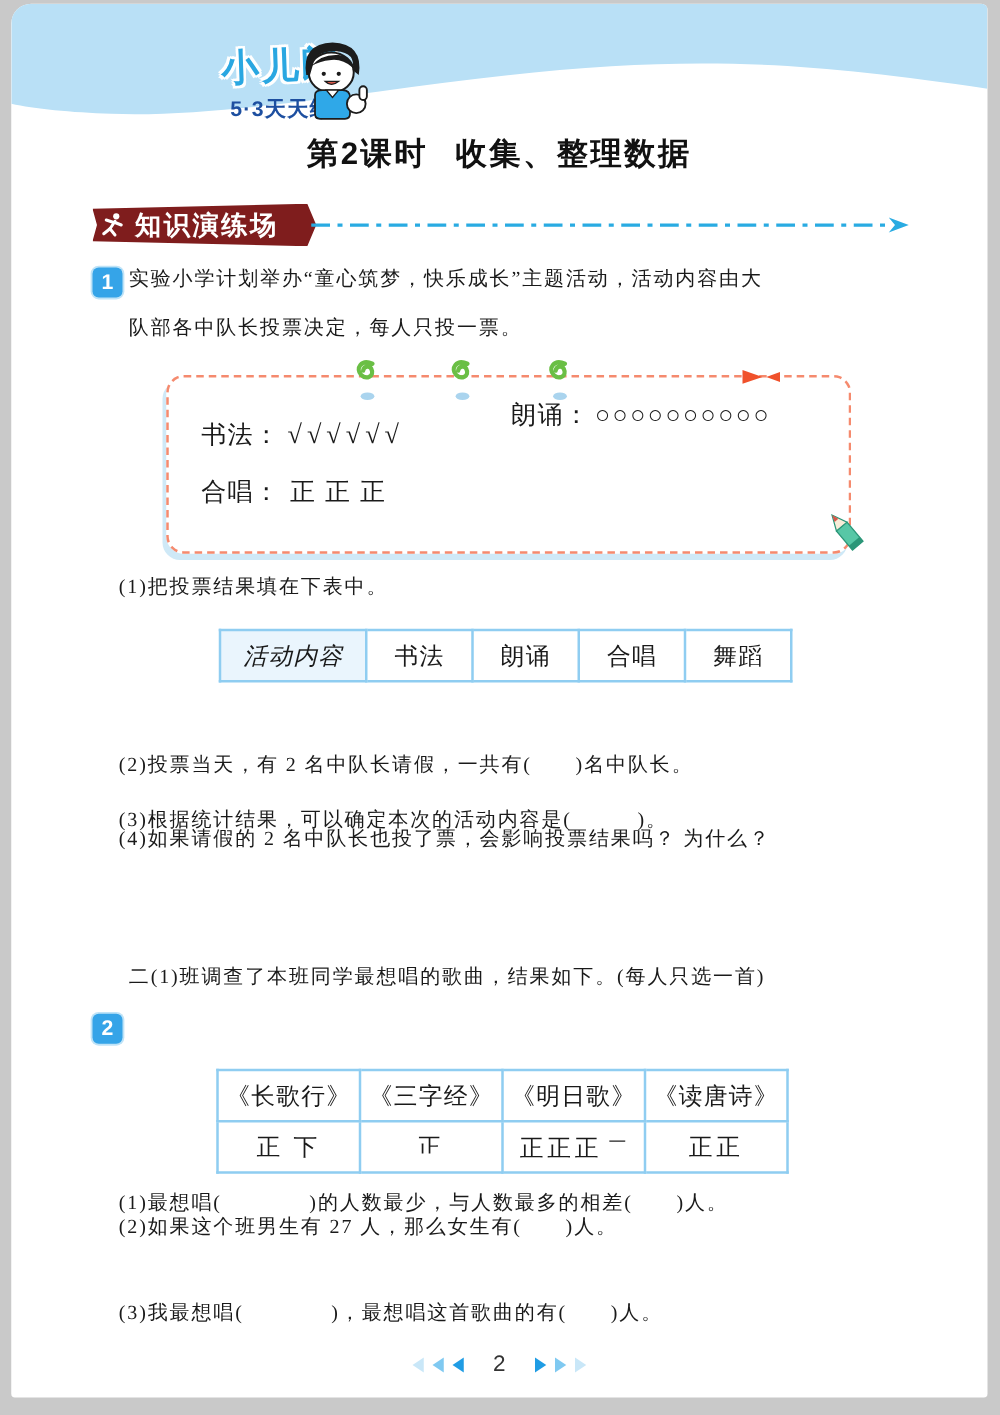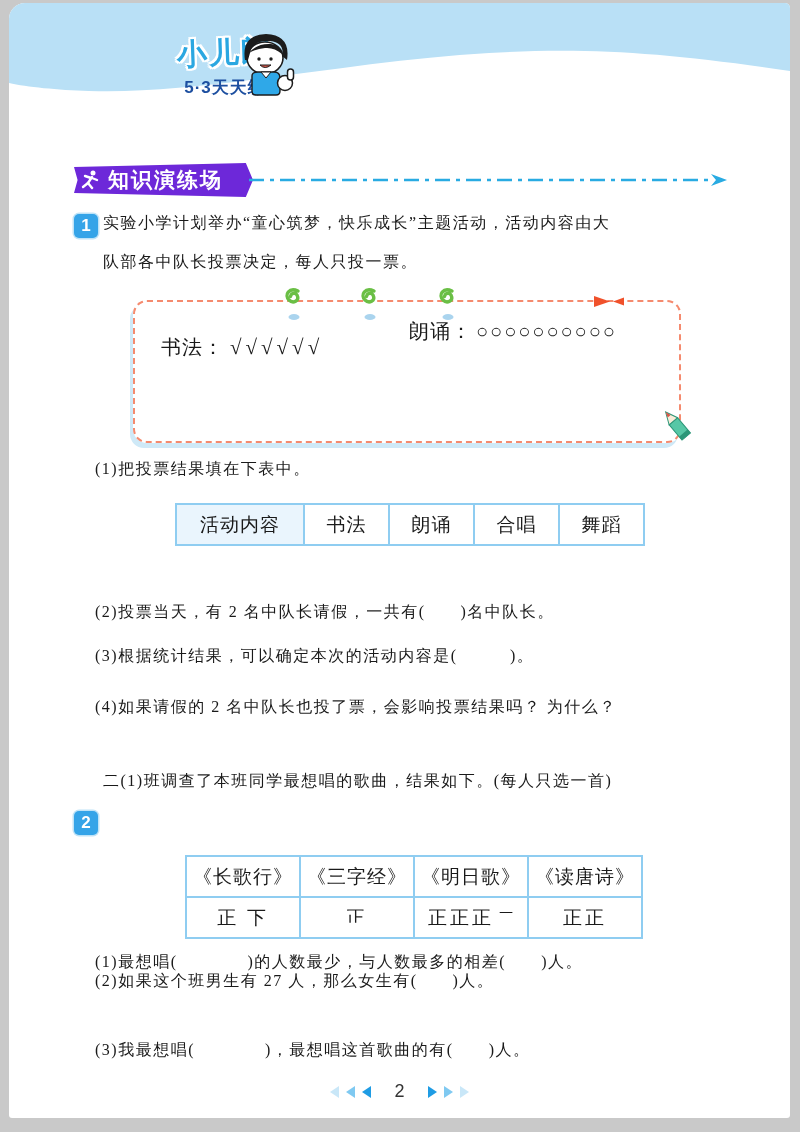--- a/index.html
+++ b/index.html
@@ -16,21 +16,21 @@
     text-shadow:-2px -2px 0 #fff,2px -2px 0 #fff,-2px 2px 0 #fff,2px 2px 0 #fff,0 -2px 0 #fff,0 2px 0 #fff,-2px 0 0 #fff,2px 0 0 #fff; }
   .brand-series { font-family:"Liberation Sans","DejaVu Sans",sans-serif; font-weight:bold;
     font-size:17px; color:#1d4fa0; margin-top:2px; letter-spacing:1px; }
   .mascot { position:absolute; left:226px; top:26px; }
 
   .title { position:absolute; left:0; top:103px; width:100%; text-align:center;
     font-family:"Liberation Sans","DejaVu Sans",sans-serif; font-weight:bold;
     font-size:25px; color:#111; letter-spacing:2px; }
   .title .gap { display:inline-block; width:22px; }
 
-  .banner { position:absolute; left:65px; top:160px; height:34px; background:#6d28d9;
+  .banner { position:absolute; left:65px; top:160px; height:34px; background:#7f1d1d;
     clip-path:polygon(0 12%,96% 0,100% 50%,96% 100%,0 88%,2% 50%);
     display:flex; align-items:center; padding:0 30px 0 34px;
     font-family:"Liberation Sans","DejaVu Sans",sans-serif; font-weight:bold;
     font-size:21px; color:#fff; letter-spacing:2px; }
   .runner { position:absolute; left:67px; top:164px; }
   .dashline { position:absolute; left:238px; top:170px; }
 
   .badge { position:absolute; width:24px; height:24px; background:#35a4e8; border-radius:5px;
     color:#fff; font-family:"Liberation Sans","DejaVu Sans",sans-serif; font-weight:bold;
     font-size:17px; display:flex; align-items:center; justify-content:center;
@@ -49,23 +49,23 @@
   .vi-3 { left:26px; top:78px; } .vi-4 { left:258px; top:76px; }
   .marks-check { font-size:21px; letter-spacing:4px; margin-left:6px; }
   .marks-circle { font-size:20px; letter-spacing:2px; margin-left:4px; }
   .marks-zheng { font-size:20px; letter-spacing:8px; margin-left:8px; }
   .marks-tri { font-size:20px; letter-spacing:2px; margin-left:4px; }
 
   table { border-collapse:collapse; position:absolute; table-layout:fixed; }
   td { border:2px solid #8fcdf1; text-align:center; vertical-align:middle;
        font-size:19px; height:41px; letter-spacing:1px; }
   .tbl1 { left:166px; top:500px; }
-  .tbl1 td.c0 { width:128px; background:#eaf5fd; }
+  .tbl1 td.c0 { width:117px; background:#eaf5fd;font-style:italic; }
   .tbl1 td { width:85px; }
-  .tbl2 { left:176px; top:852px; }
+  .tbl2 { left:164px; top:852px; }
   .tbl2 td { width:114px; }
   .tally { letter-spacing:3px; }
   .tally-partial { display:inline-block; clip-path:inset(0 0 30% 0); }
   .tally-extra { display:inline-block; vertical-align:0.45em; font-size:0.75em; margin-left:5px; }
 
   .pgnav { position:absolute; left:0; top:1078px; width:100%; display:flex;
     align-items:center; justify-content:center; gap:7px; }
   .tri { width:0; height:0; border-top:6px solid transparent; border-bottom:6px solid transparent; }
   .tri-l { border-right:9px solid; } .tri-r { border-left:9px solid; }
   .c-dk { border-right-color:#1f9ce4; border-left-color:#1f9ce4; }
@@ -94,20 +94,21 @@
     <path d="M14 24 Q22 14 36 15 Q46 16 47 25 Q39 18 30 19 Q20 20 14 24 Z" fill="#1c1c1c"></path>
     <circle cx="24" cy="30" r="1.7" fill="#1c1c1c"></circle>
     <circle cx="36" cy="30" r="1.7" fill="#1c1c1c"></circle>
     <path d="M25 36 Q30 41 36 36 Z" fill="#d9584a" stroke="#1c1c1c" stroke-width="1"></path>
     <path d="M17 47 Q17 43 23 43 L39 43 Q45 43 45 49 L45 62 Q45 66 41 66 L21 66 Q17 66 17 62 Z" fill="#2fa8e8" stroke="#1c1c1c" stroke-width="1.4"></path>
     <path d="M26 43 L31 49 L36 43 Z" fill="#fff" stroke="#1c1c1c" stroke-width="1"></path>
     <circle cx="50" cy="54" r="7.5" fill="#fff" stroke="#1c1c1c" stroke-width="1.5"></circle>
     <rect x="52.5" y="40" width="6" height="11" rx="3" fill="#fff" stroke="#1c1c1c" stroke-width="1.5"></rect>
   </svg>
 
+  <h1 class="title"><span>第2课时</span><span class="gap"></span><span>收集、整理数据</span></h1>
 
   <div class="banner">
     <span>知识演练场</span>
   </div>
   <svg class="runner" width="27" height="27" viewBox="0 0 27 27">
     <g stroke="#fff" stroke-width="2.4" fill="none" stroke-linecap="round">
       <circle cx="17" cy="6" r="2.5" fill="#fff" stroke="none"></circle>
       <path d="M16 10 L12 16"></path>
         <path d="M16 11 L21 13"></path>
         <path d="M15 11 L9 9"></path>
@@ -145,39 +146,40 @@
       <g transform="rotate(140 21 21)">
         <rect x="15.5" y="2" width="11" height="20" fill="#57c7a6" stroke="#2b9678" stroke-width="1"></rect>
         <rect x="15.5" y="2" width="11" height="4.5" fill="#2b9678"></rect>
         <path d="M15.5 22 L26.5 22 L21 34 Z" fill="#f8ecd8" stroke="#2b9678" stroke-width="1"></path>
         <path d="M19 28.5 L23 28.5 L21 34 Z" fill="#d8584a"></path>
       </g>
     </svg>
 
     <div class="vitem vi-1"><span>书法：</span><span class="marks-check">√√√√√√</span></div>
     <div class="vitem vi-2"><span>朗诵：</span><span class="marks-circle">○○○○○○○○○○</span></div>
+    <div class="vitem vi-3"><span>合唱：</span><span class="marks-zheng">正正正</span></div>
   </div>
 
   <p class="t" style="left:86px; top:456px;">(1)把投票结果填在下表中。</p>
 
   <table class="tbl1">
     <tbody>
         <tr>
       <td class="c0">活动内容</td>
       <td>书法</td>
       <td>朗诵</td>
       <td>合唱</td>
       <td>舞蹈</td>
     </tr>
   </tbody>
     </table>
 
   <p class="t" style="left:86px; top:599px;">(2)投票当天，有 2 名中队长请假，一共有(　　)名中队长。</p>
   <p class="t" style="left:86px; top:643px;">(3)根据统计结果，可以确定本次的活动内容是(　　　)。</p>
-  <p class="t" style="left:86px; top:694px;text-align:center;">(4)如果请假的 2 名中队长也投了票，会影响投票结果吗？ 为什么？</p>
+  <p class="t" style="left:86px; top:658px;text-align:center;">(4)如果请假的 2 名中队长也投了票，会影响投票结果吗？ 为什么？</p>
 
   <div class="badge" style="left:65px; top:808px;">2</div>
   <p class="t" style="left:94px; top:768px;">二(1)班调查了本班同学最想唱的歌曲，结果如下。(每人只选一首)</p>
 
   <table class="tbl2">
     <tbody>
         <tr>
       <td>《长歌行》</td>
       <td>《三字经》</td>
       <td>《明日歌》</td>

